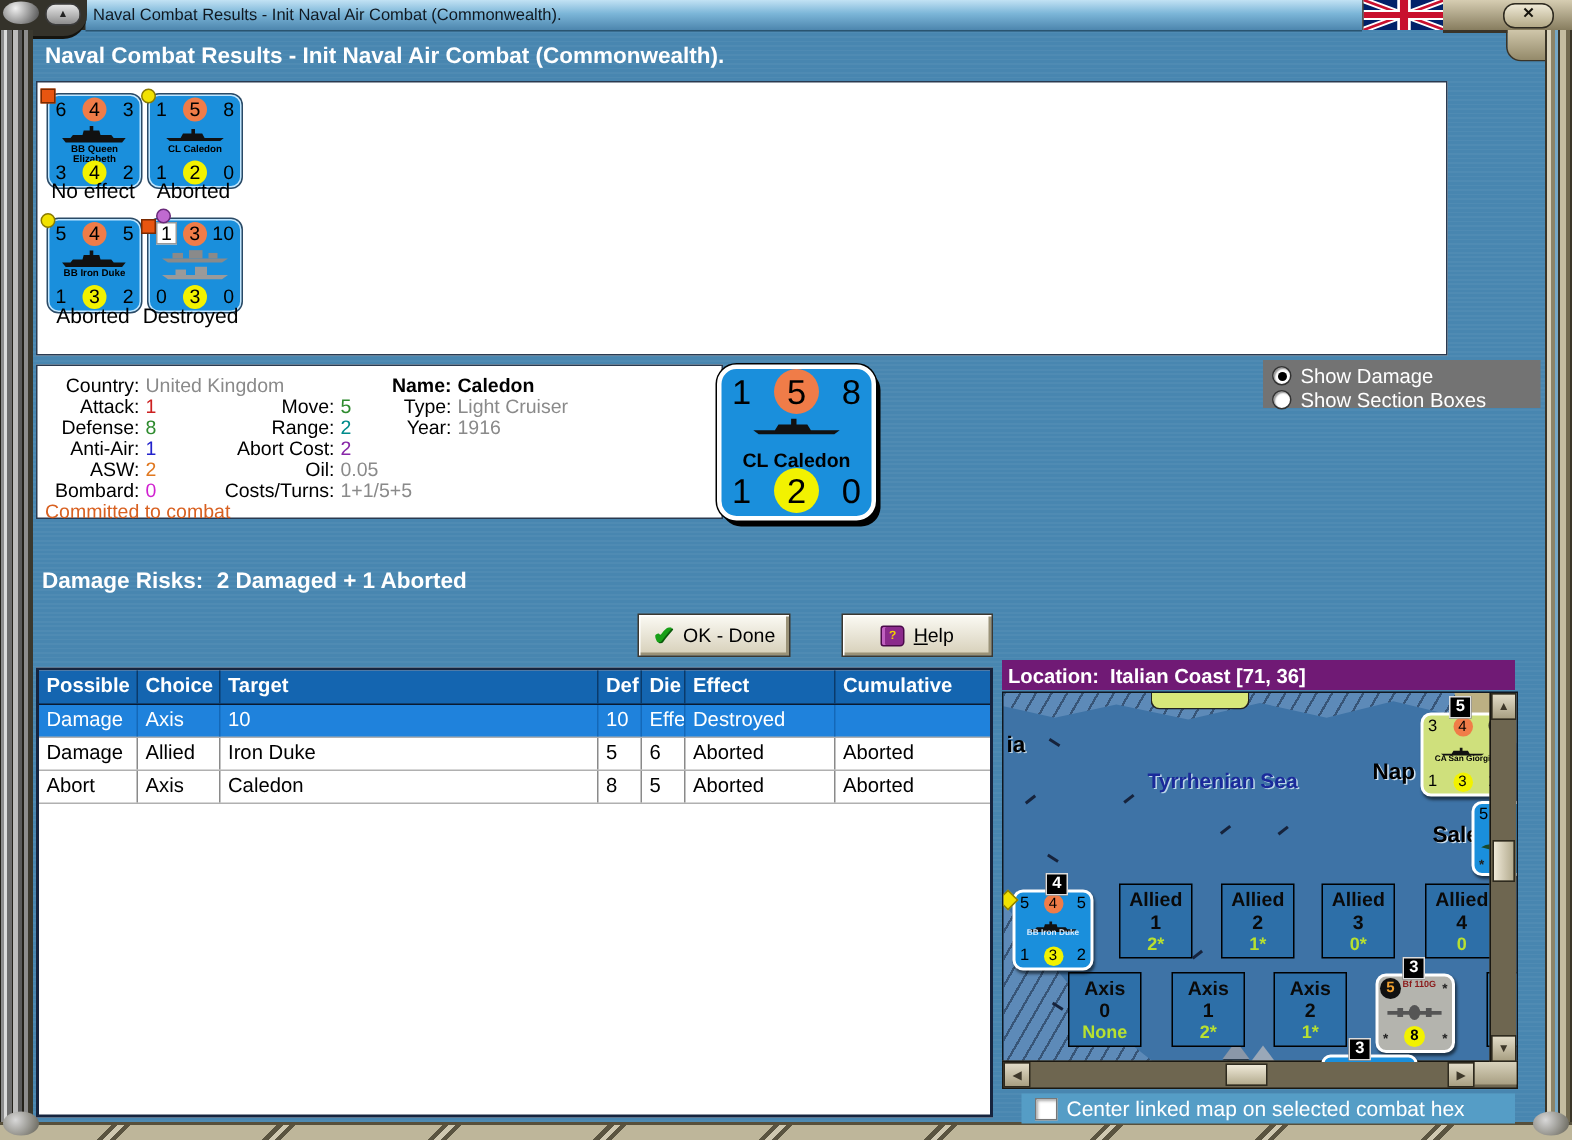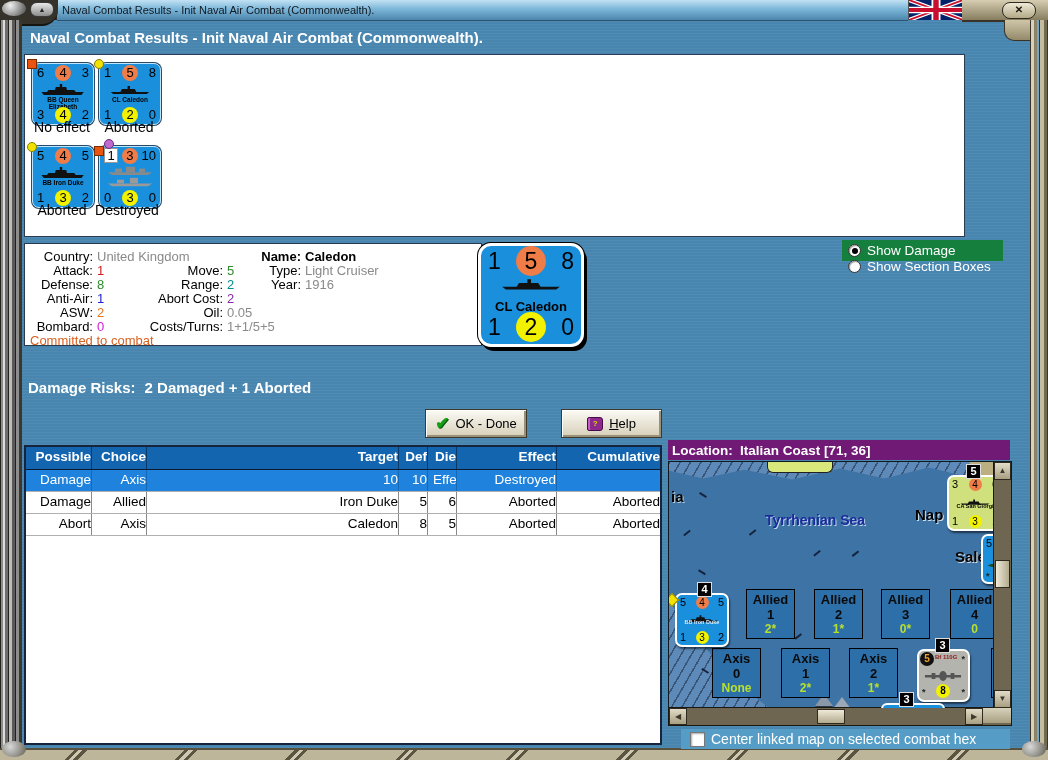--- a/index.html
+++ b/index.html
@@ -82,37 +82,37 @@
   .committed{position:absolute;left:5px;top:89px;color:#d86020;}
   
   .big-counter{position:absolute;left:478px;top:243px;width:100px;height:98px;background:#1a8fdc;
       border:3px solid #fff;border-radius:13px;box-shadow:3px 4px 0 #000,0 0 0 1px #000;}
   .big-counter .crow{height:30px;font-size:23px;padding:0 7px;}
   .big-counter .circ{width:30px;height:30px;line-height:30px;font-size:23px;}
   .big-counter .crow.bot{position:absolute;bottom:2px;left:0;right:0;}
   .bigname{position:absolute;left:0;right:0;top:53px;text-align:center;font-size:13px;font-weight:bold;color:#000;}
   .bigship{position:absolute;left:14px;right:14px;top:28px;height:18px;}
   
-  .radio-panel{position:absolute;left:842px;top:240px;width:161px;height:21px;background:#15803d;}
+  .radio-panel{position:absolute;left:842px;top:240px;width:161px;height:32px;background:#737373;padding-left:24px;}
   .radio-row{position:absolute;left:6px;display:flex;align-items:center;gap:6px;cursor:pointer;}
   .radio{width:11px;height:11px;border-radius:50%;background:#fff;border:1px solid #333;
       box-shadow:inset 1px 1px 1px #999;position:relative;flex:0 0 auto;}
   .radio.sel::after{content:"";position:absolute;left:2.5px;top:2.5px;width:6px;height:6px;
       border-radius:50%;background:#000;}
   .radio-row span.lbl{font-size:13.5px;color:#fff;}
   .btn{position:absolute;height:27px;background:linear-gradient(180deg,#fbfaf4,#d6cfb8);
       border:1px solid #3c3830;box-shadow:inset 1px 1px 0 #fff,inset -2px -2px 0 #9a9278;
       display:flex;align-items:center;justify-content:center;gap:6px;font-size:13px;color:#000;cursor:pointer;}
   .btn-ok{left:425px;top:409px;width:100px;}
   .btn-help{left:561px;top:409px;width:99px;}
   .check-ic{color:#17a017;font-weight:bold;font-size:17px;line-height:14px;text-shadow:1px 1px 0 #0a5a0a;}
   .book-ic{width:14px;height:12px;background:#8b2a8b;border:1px solid #4a0a4a;border-radius:2px 3px 3px 2px;
       box-shadow:inset 2px 0 0 #c060c0;color:#f2d200;font-size:8px;font-weight:bold;text-align:center;line-height:12px;}
   
-  .table-panel{left:24px;top:445px;width:634px;height:296px;border:2px solid #16243e;text-align:right;}
+  .table-panel{left:24px;top:445px;width:634px;height:296px;border:2px solid #16243e;}
   .trow{display:grid;grid-template-columns:66px 55px 252px 29px 29px 100px 1fr;height:21px;font-size:13.5px;}
   .trow>div{padding:2px 0 0 5px;border-right:1px solid #8a8a8a;overflow:hidden;white-space:nowrap;}
   .trow>div:last-child{border-right:none;}
   .thead{background:#1465b0;color:#fff;font-weight:bold;height:22px;border-bottom:1px solid #0a1a30;}
   .thead>div{border-right:1px solid #0a3a6a;}
   .tdata{color:#000;border-bottom:1px solid #b0b0b0;cursor:pointer;}
   .tdata.sel{background:#1f82dc;color:#fff;}
   .tdata.sel>div{border-right:1px solid #1468b8;}
   
   .loc-strip{position:absolute;left:668px;top:440px;width:342px;height:20px;background:#701a75;}

